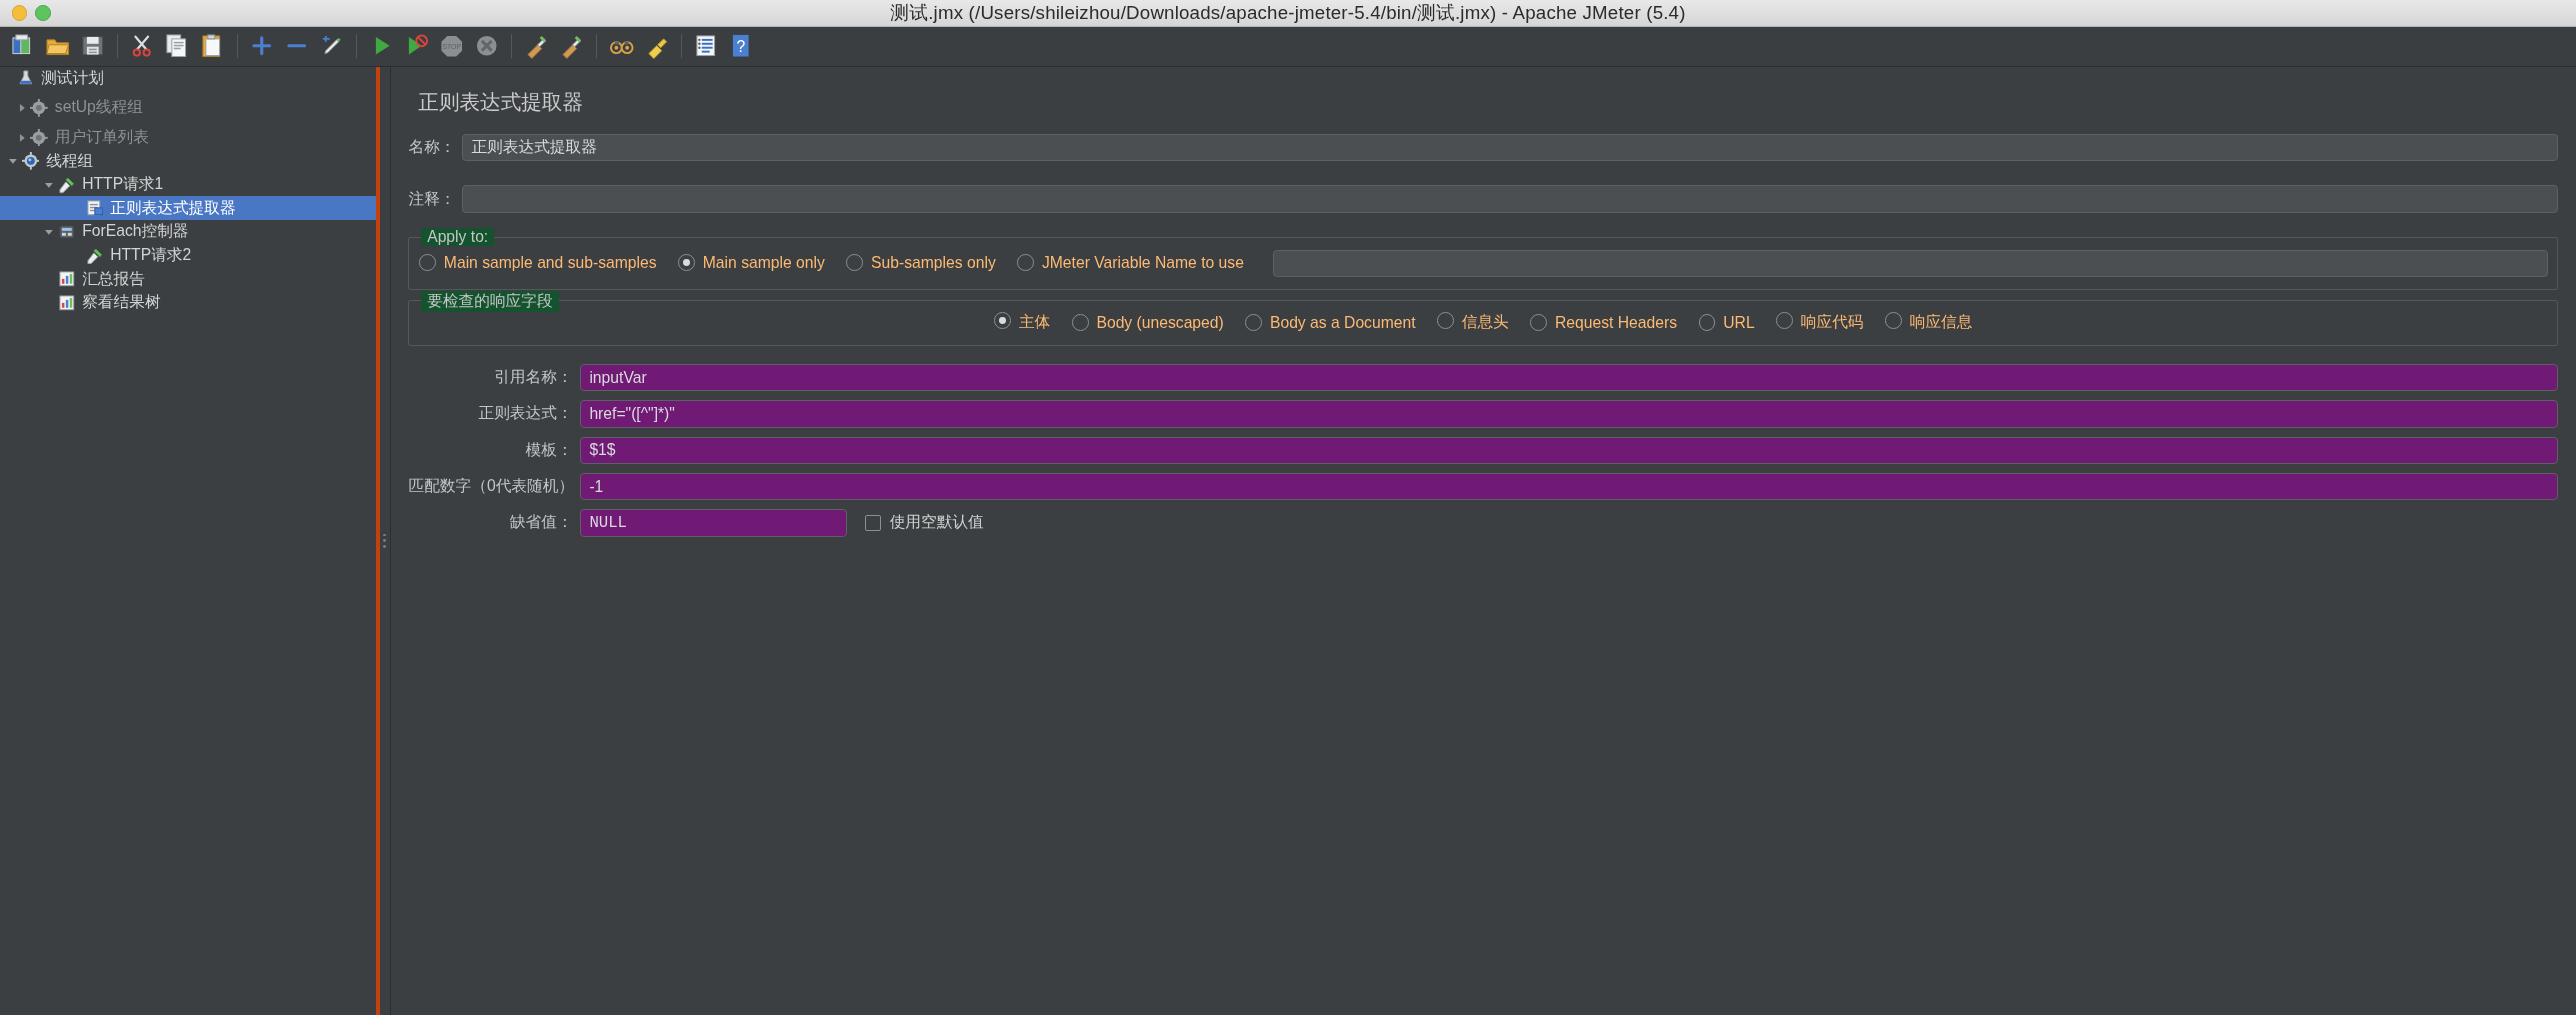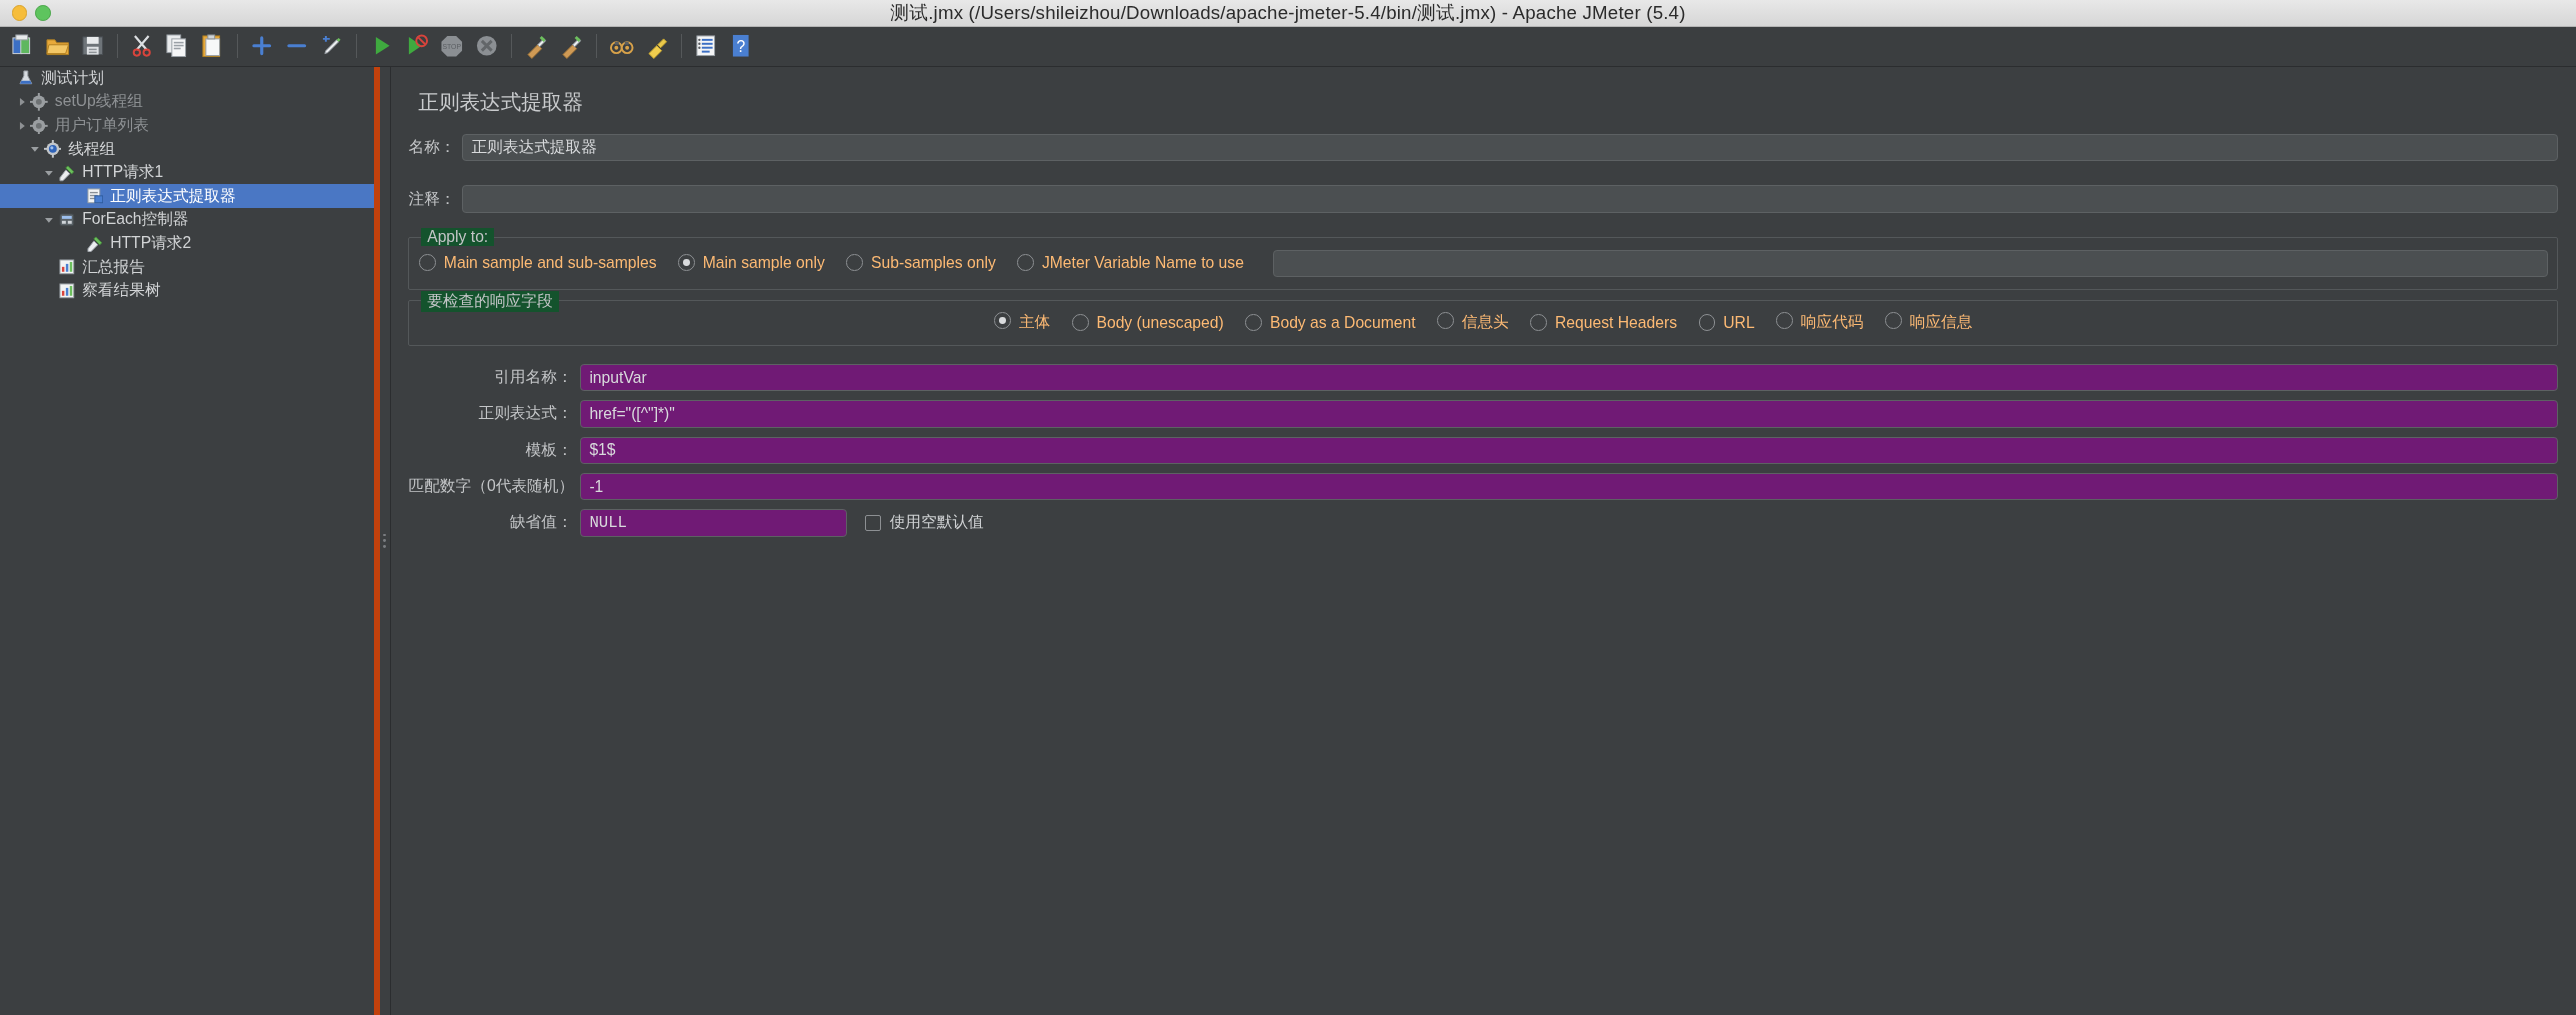--- a/index.html
+++ b/index.html
@@ -42,33 +42,33 @@
   }
   .tb-sep { width: 1px; height: 23.6px; background: #55585a; margin: 0 5.9px; }
 
   
   .body-area { display: flex; height: calc(1015px - 26.5px - 40px); }
 
   
   .sidebar {
     width: 380px;
     background: #3c3f41;
-    border-right: 6px solid #c2410c;
+    border-right: 4px solid #c2410c;
     overflow: hidden;
     position: relative;
   }
   .tree-row {
     height: 23.6px;
     display: flex; align-items: center;
     font-size: 15.7px; color: #d2d4d6;
     padding-right: 3.9px;
     white-space: nowrap;
   }
   .tree-row.selected { background: #4a77c4; color: #ffffff; }
-  .tree-row.dim { color: #8e9194; }
+  .tree-row.dim { color: #8e9194; margin-top: 6px; }
   .twisty {
     width: 15.7px; min-width: 15.7px; height: 23.6px;
     display: flex; align-items: center; justify-content: center;
   }
   .twisty svg { display: block; }
   .t-icon {
     width: 19.6px; min-width: 19.6px; height: 19.6px;
     margin-right: 5.9px;
     display: flex; align-items: center; justify-content: center;
   }
@@ -426,21 +426,21 @@
             <rect x="8" y="0" width="2" height="4"></rect>
               <rect x="8" y="14" width="2" height="4"></rect>
             <rect x="0" y="8" width="4" height="2"></rect>
               <rect x="14" y="8" width="4" height="2"></rect>
           </g>
         </svg>
       </span>
       <span class="t-label">用户订单列表</span>
     </div>
 
-    <div class="tree-row" style="padding-left:27px;">
+    <div class="tree-row" style="padding-left:5px;">
       <span class="twisty">
         <svg width="9.8" height="9.8" viewBox="0 0 10 10">
             <path d="M1 3h8l-4 5z" fill="#9a9ea1"></path>
           </svg>
       </span>
       <span class="t-icon">
         <svg width="17.7" height="17.7" viewBox="0 0 18 18">
           <circle cx="9" cy="9" r="6.5" fill="#c3c7ca"></circle>
           <circle cx="9" cy="9" r="4" fill="#2f63b8"></circle>
           <circle cx="8" cy="8" r="1.6" fill="#9dc0ee"></circle>

